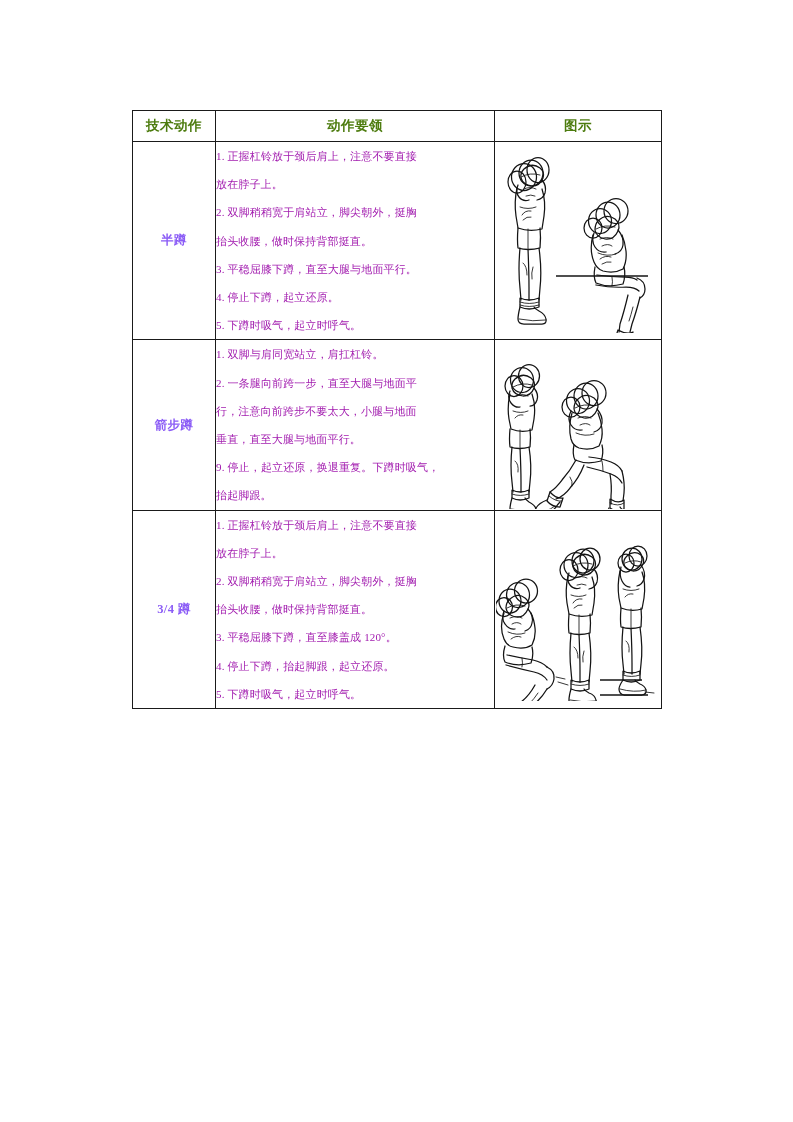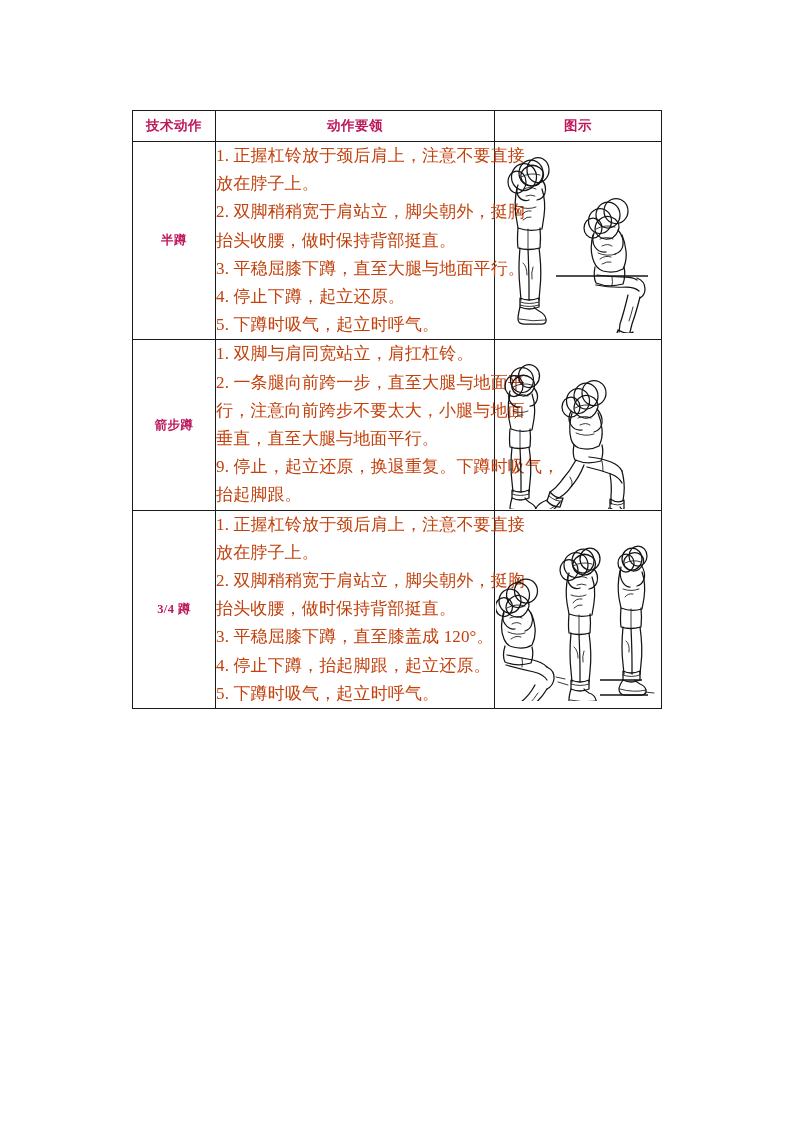--- a/index.html
+++ b/index.html
@@ -46,53 +46,53 @@
   col.c-points  { width: 279px; }
   col.c-figure  { width: 167px; }
 
   
   tr.header-row td {
     height: 30px;
     text-align: center;
     font-weight: bold;
     font-size: 13.5px;
     letter-spacing: 0.5px;
-    color: #be185d;
+    color: #4d7c0f;
   }
 
   
   tr.section-row td {
     height: 28px;
     text-align: center;
     font-weight: bold;
     font-size: 13.5px;
     letter-spacing: 0.5px;
     color: #111;
   }
 
   
   td.action-cell {
     text-align: center;
     font-weight: bold;
     font-size: 12.5px;
     letter-spacing: 0.4px;
-    color: #be185d;
+    color: #8b5cf6;
   }
 
   td.points-cell {
     padding: 7px 8px 7px 9px;
     vertical-align: top;
   }
 
   .point-line {
-    font-size: 17px;
+    font-size: 11px;
     line-height: 28.2px;
     white-space: nowrap;
     letter-spacing: 0.15px;
-    color: #c2410c;
+    color: #a21caf;
   }
 
   td.figure-cell {
     padding: 0;
     vertical-align: middle;
     text-align: center;
   }
   td.figure-cell svg {
     display: block;
     margin: 0 auto;

